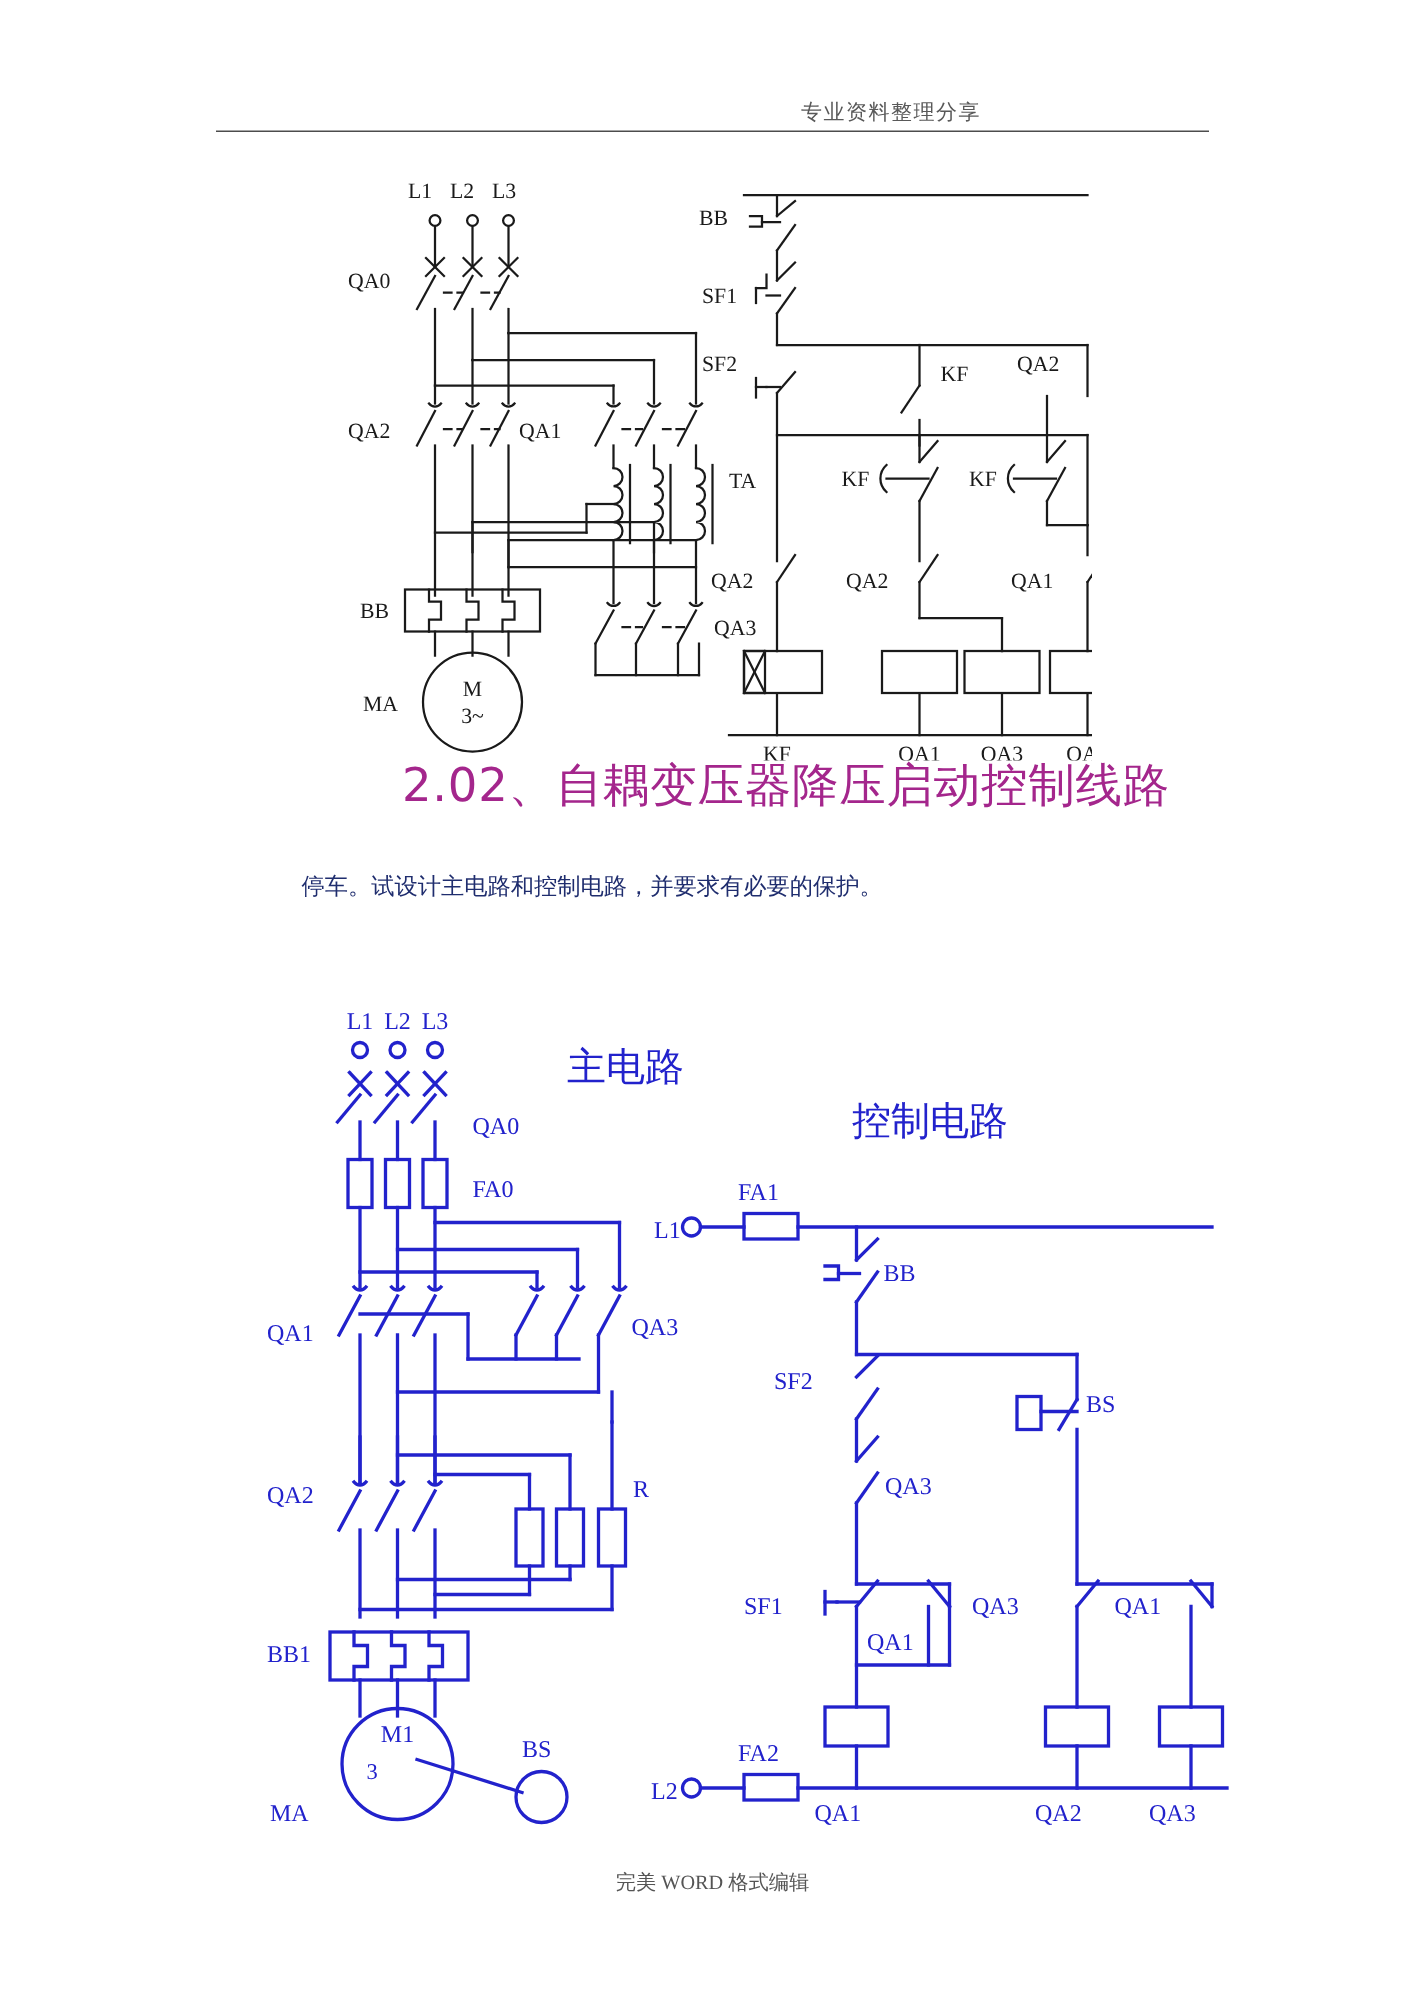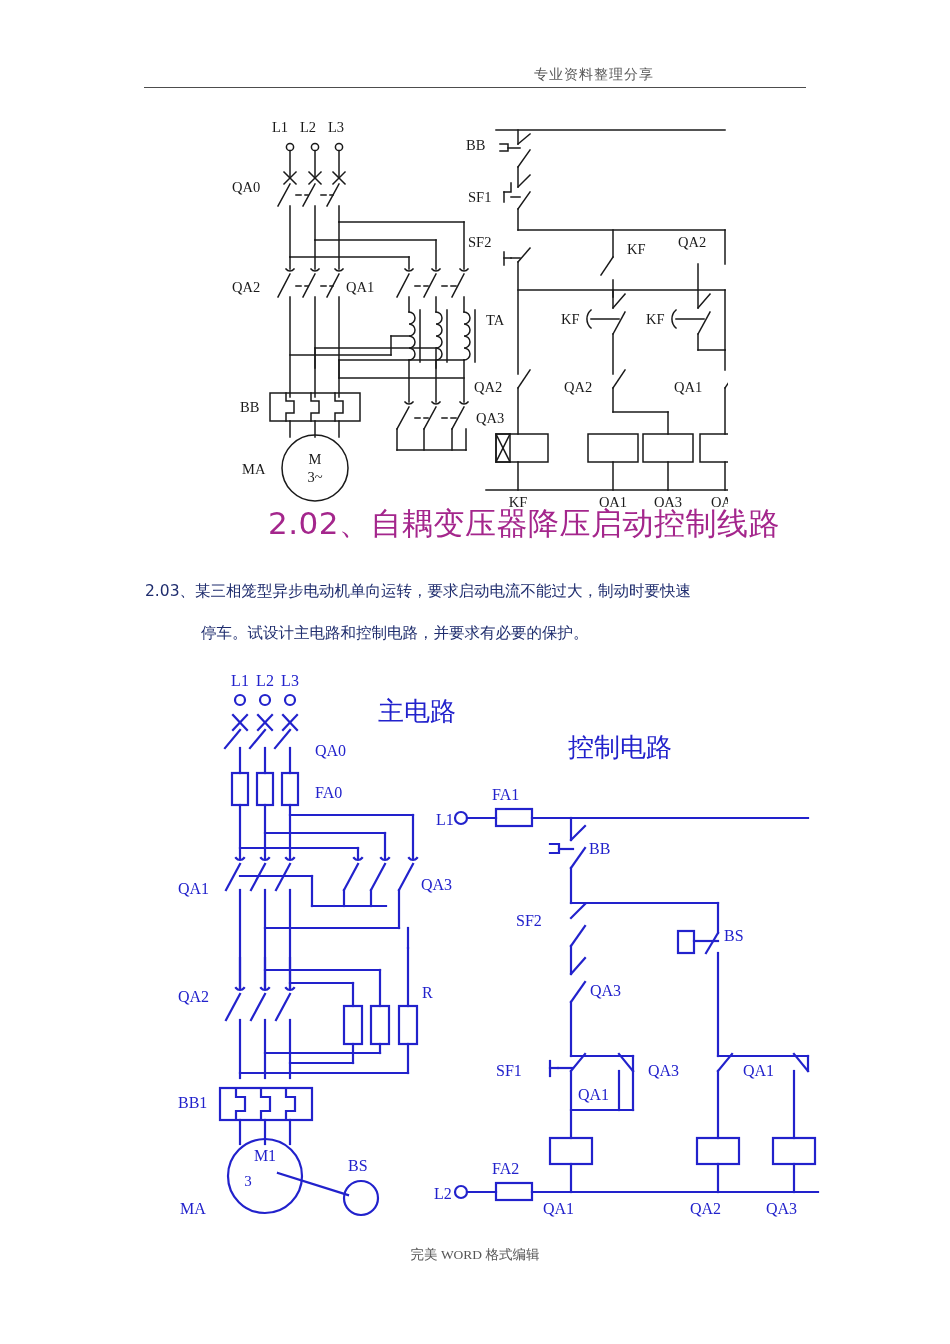--- a/index.html
+++ b/index.html
@@ -283,21 +283,20 @@
       <text x="385" y="395" text-anchor="middle">QA1</text>
       <text x="440" y="395" text-anchor="middle">QA3</text>
       <text x="497" y="395" text-anchor="middle">QA2</text>
     </g>
   </svg>
   </div>
 
   <div class="caption">2.02、自耦变压器降压启动控制线路</div>
 
   <div class="para">
-    <span class="l1">2.03、某三相笼型异步电动机单向运转，要求启动电流不能过大，制动时要快速</span>
     <span class="l2">停车。试设计主电路和控制电路，并要求有必要的保护。</span>
   </div>
 
   <div class="fig2">
   <svg width="665" height="565" viewBox="0 0 665 565">
     <g stroke="#2222cc" stroke-width="2.2" fill="none" stroke-linecap="square">
 
       <circle cx="62" cy="42" r="5"></circle>
       <circle cx="87" cy="42" r="5"></circle>
       <circle cx="112" cy="42" r="5"></circle>

